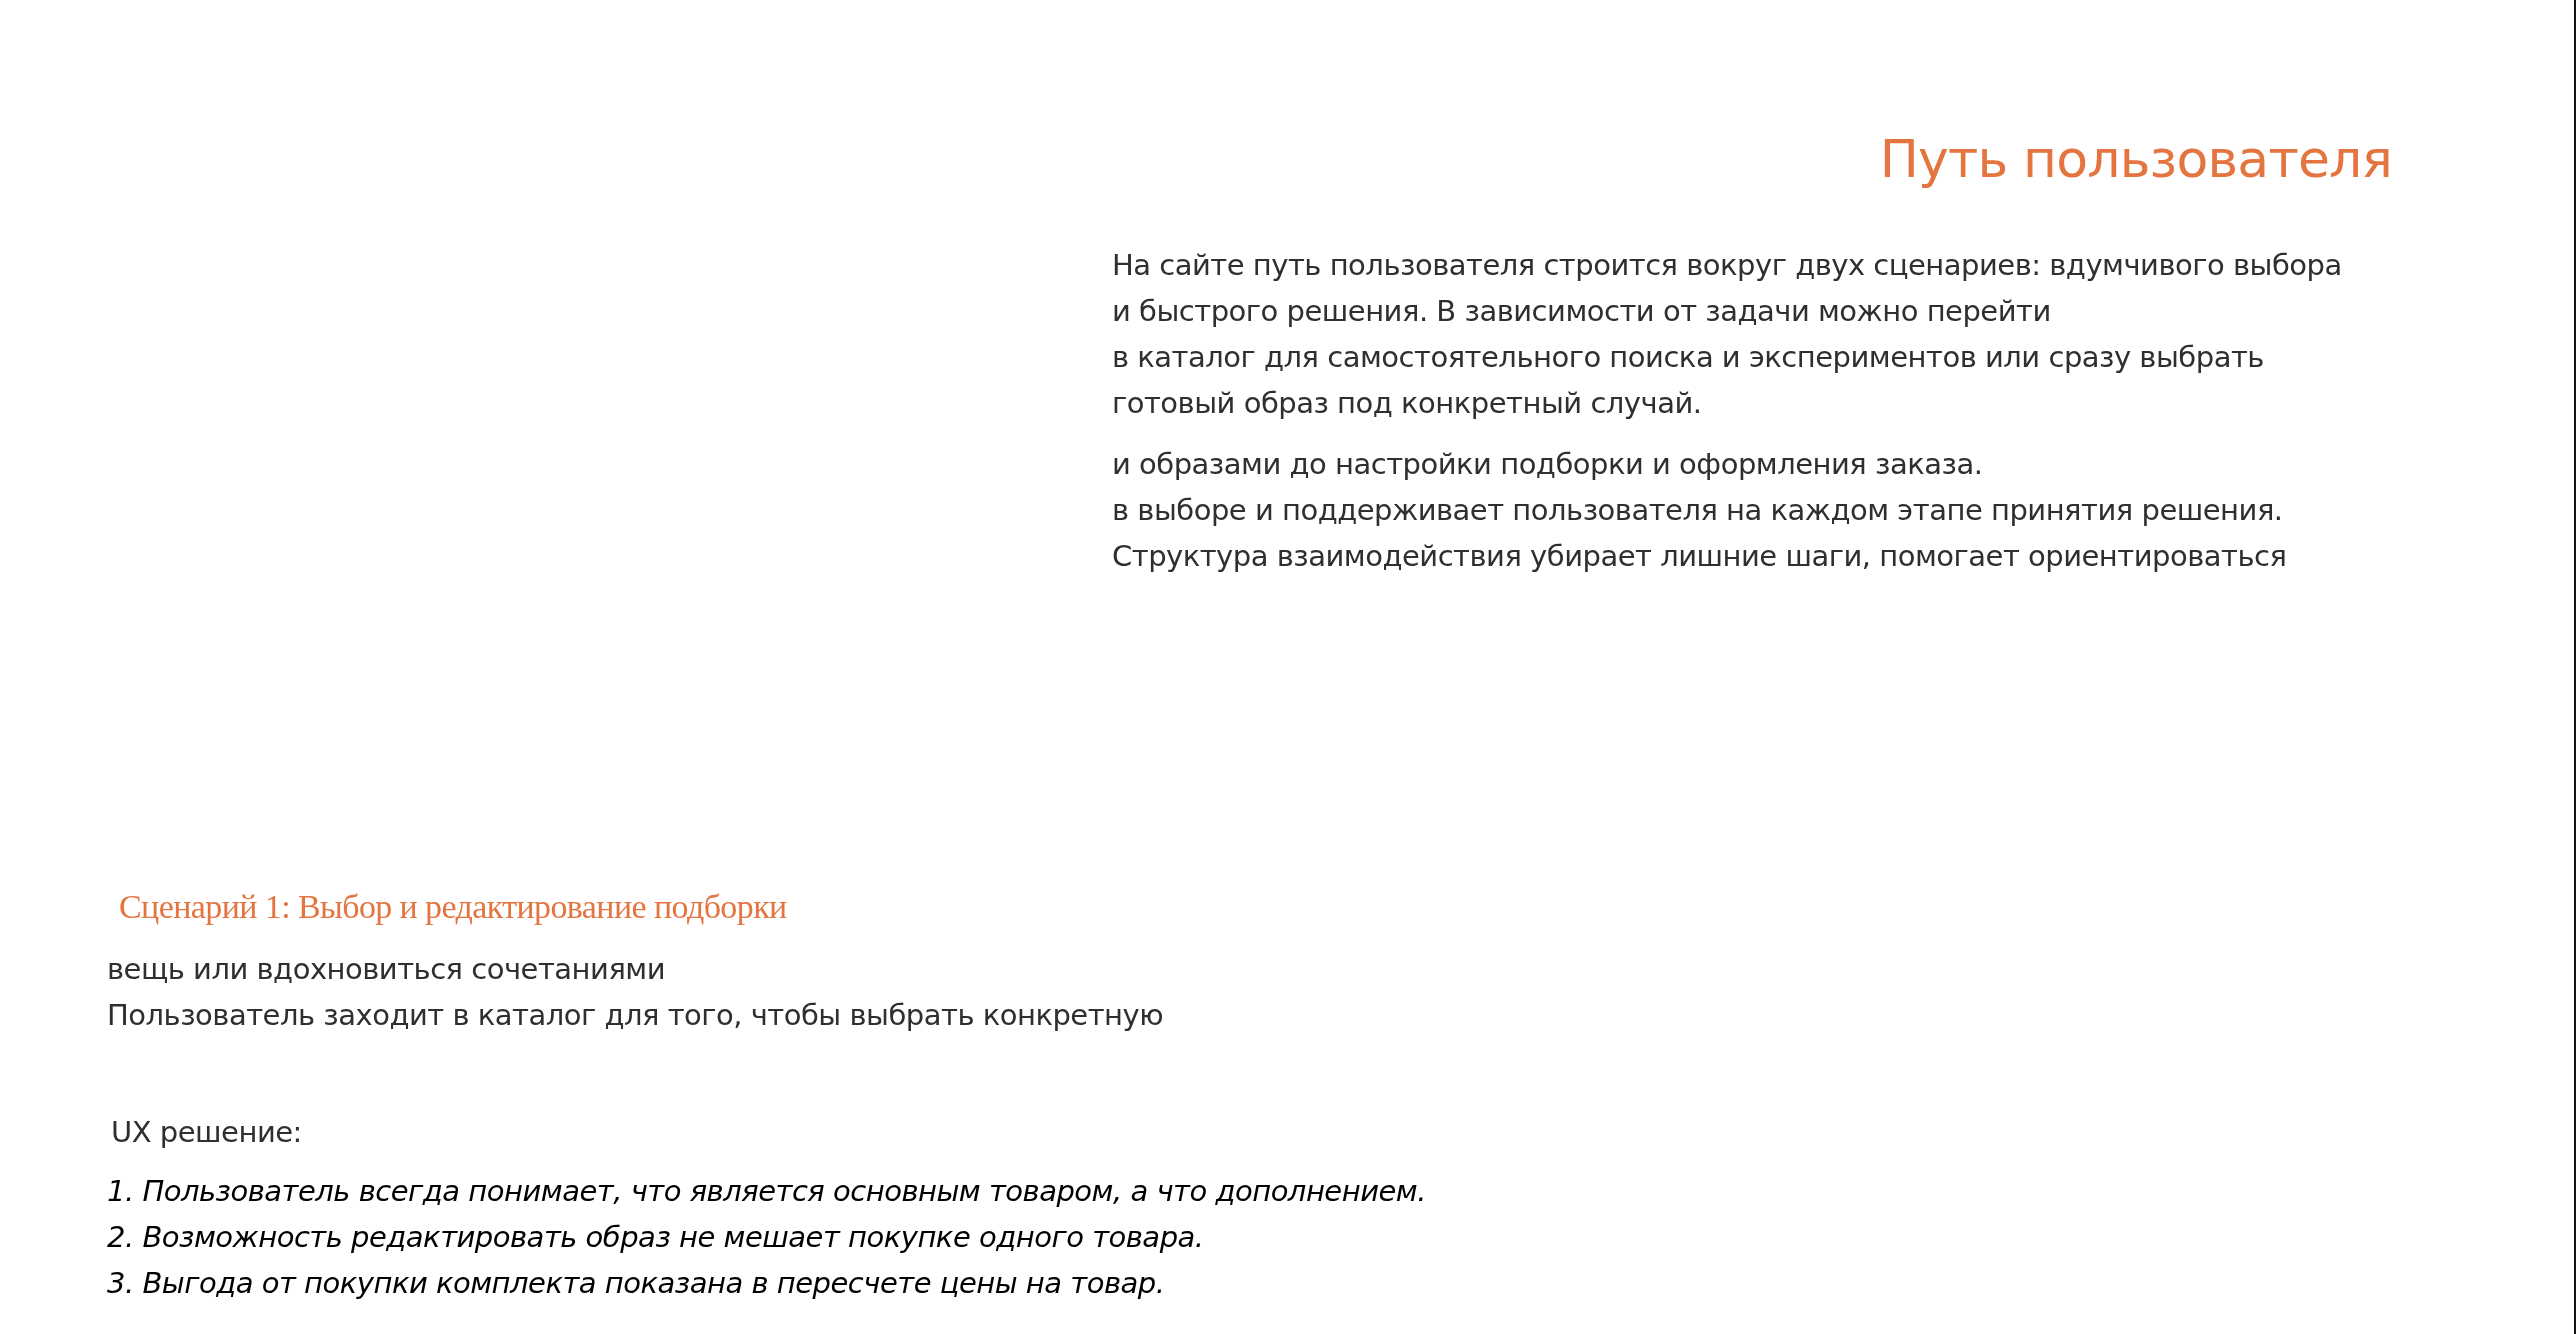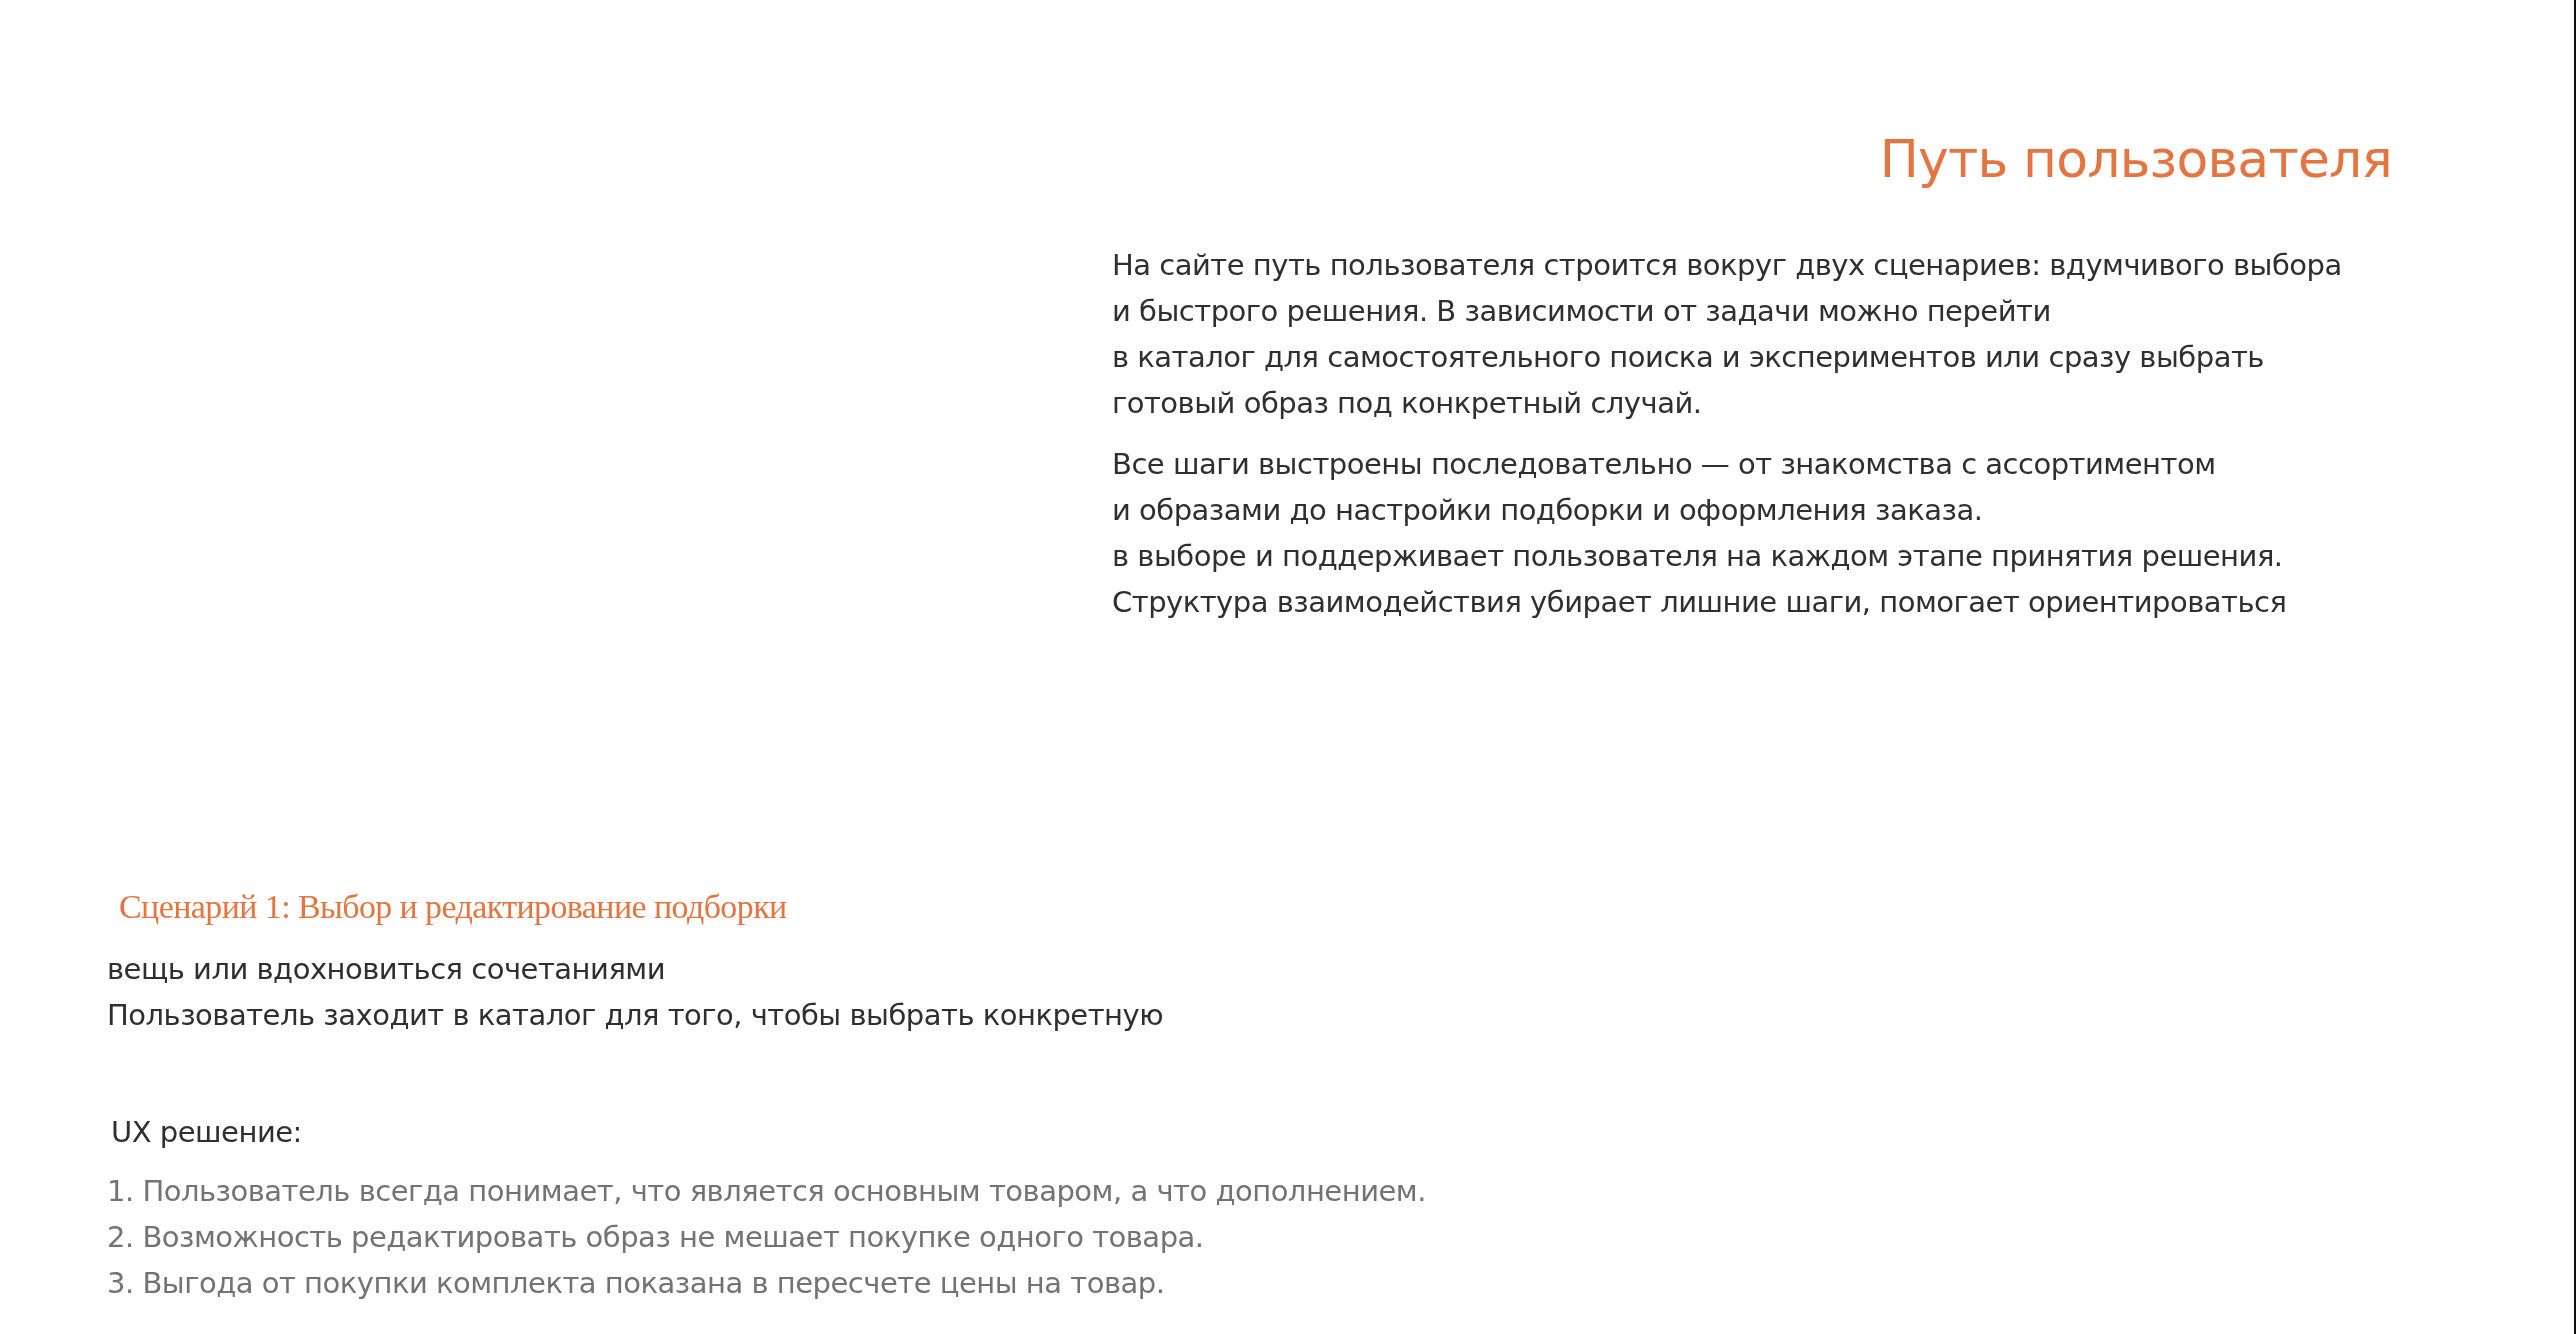--- a/index.html
+++ b/index.html
@@ -91,41 +91,41 @@
       letter-spacing: -0.5px;
     }
     .scenario ol {
       list-style: none;
       margin: 13px 0 0 0;
       padding: 0;
     }
     .scenario li {
       font-size: 29px;
       line-height: 46px;
-      color: #737373;
+      color: #000000;
       letter-spacing: -0.5px;
       white-space: nowrap;
+      font-style: italic;
     }
   </style>
 </head>
 <body>
 
 <div class="page">
 
   <h1 class="title">Путь пользователя</h1>
 
   <section class="intro">
     <p>
       <span class="line">На сайте путь пользователя строится вокруг двух сценариев: вдумчивого выбора</span>
       <span class="line">и быстрого решения. В зависимости от задачи можно перейти</span>
       <span class="line">в каталог для самостоятельного поиска и экспериментов или сразу выбрать</span>
       <span class="line">готовый образ под конкретный случай.</span>
     </p>
     <p>
-      <span class="line">Все шаги выстроены последовательно — от знакомства с ассортиментом</span>
       <span class="line">и образами до настройки подборки и оформления заказа.</span>
       <span class="line">в выборе и поддерживает пользователя на каждом этапе принятия решения.</span>
       <span class="line">Структура взаимодействия убирает лишние шаги, помогает ориентироваться</span>
     </p>
   </section>
 
   <section class="scenario">
     <h2>Сценарий 1: Выбор и редактирование подборки</h2>
     <p class="desc">
       <span class="line">вещь или вдохновиться сочетаниями</span>

